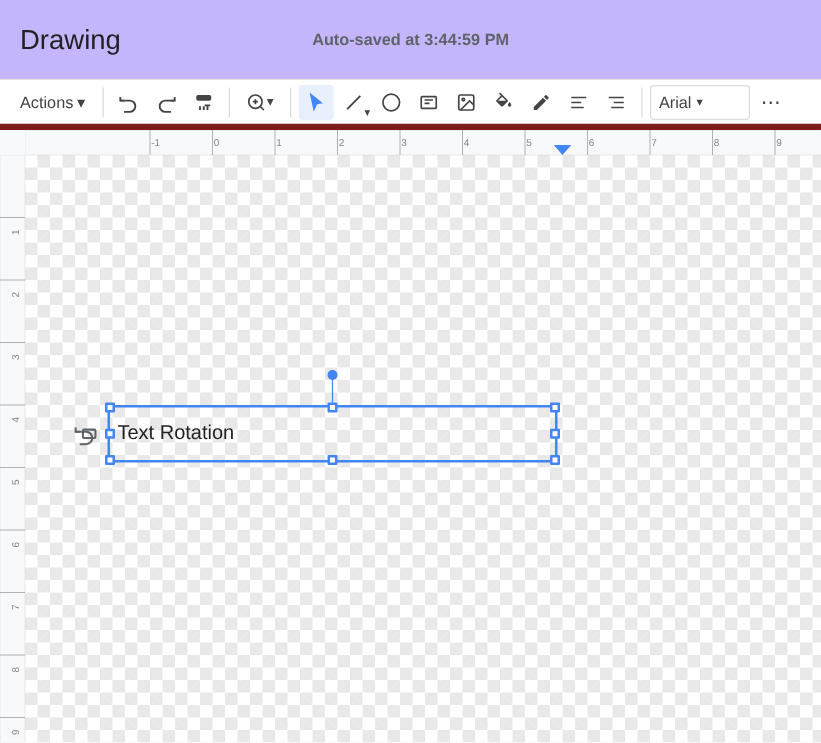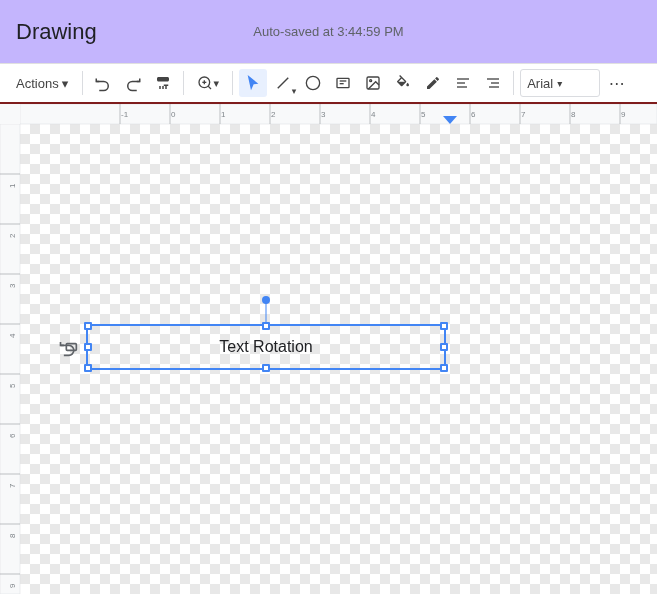--- a/index.html
+++ b/index.html
@@ -19,41 +19,42 @@
       font-size: 22px;
       color: #202124;
       font-weight: 400;
     }
     .autosave {
       font-size: 13px;
       color: #5f6368;
       position: absolute;
       left: 50%;
       transform: translateX(-50%);
+      font-weight: bold;
     }
     .save-close-btn {
       background: #1a73e8;
       color: #fff;
       border: none;
       border-radius: 4px;
       padding: 10px 22px;
       font-size: 14px;
       cursor: pointer;
       font-weight: 500;
       white-space: nowrap;
     }
 
     
     .toolbar {
       display: flex;
       align-items: center;
       background: #fff;
       padding: 0 8px;
       height: 40px;
-      border-bottom: 2px solid #7f1d1d;
+      border-bottom: 5px solid #7f1d1d;
       gap: 2px;
     }
     .toolbar-item {
       display: flex;
       align-items: center;
       justify-content: center;
       width: 28px;
       height: 28px;
       border-radius: 3px;
       cursor: pointer;
@@ -184,21 +185,20 @@
     
     .text-content {
       position: absolute;
       top: 0; left: 0; right: 0; bottom: 0;
       display: flex;
       align-items: center;
       padding: 4px 8px;
       font-size: 16px;
       color: #202124;
       font-family: Arial, sans-serif;
-      justify-content: center;
     }
 
     
     .text-icon {
       position: absolute;
       top: 0;
       left: -32px;
       width: 28px;
       height: 46px;
       display: flex;

